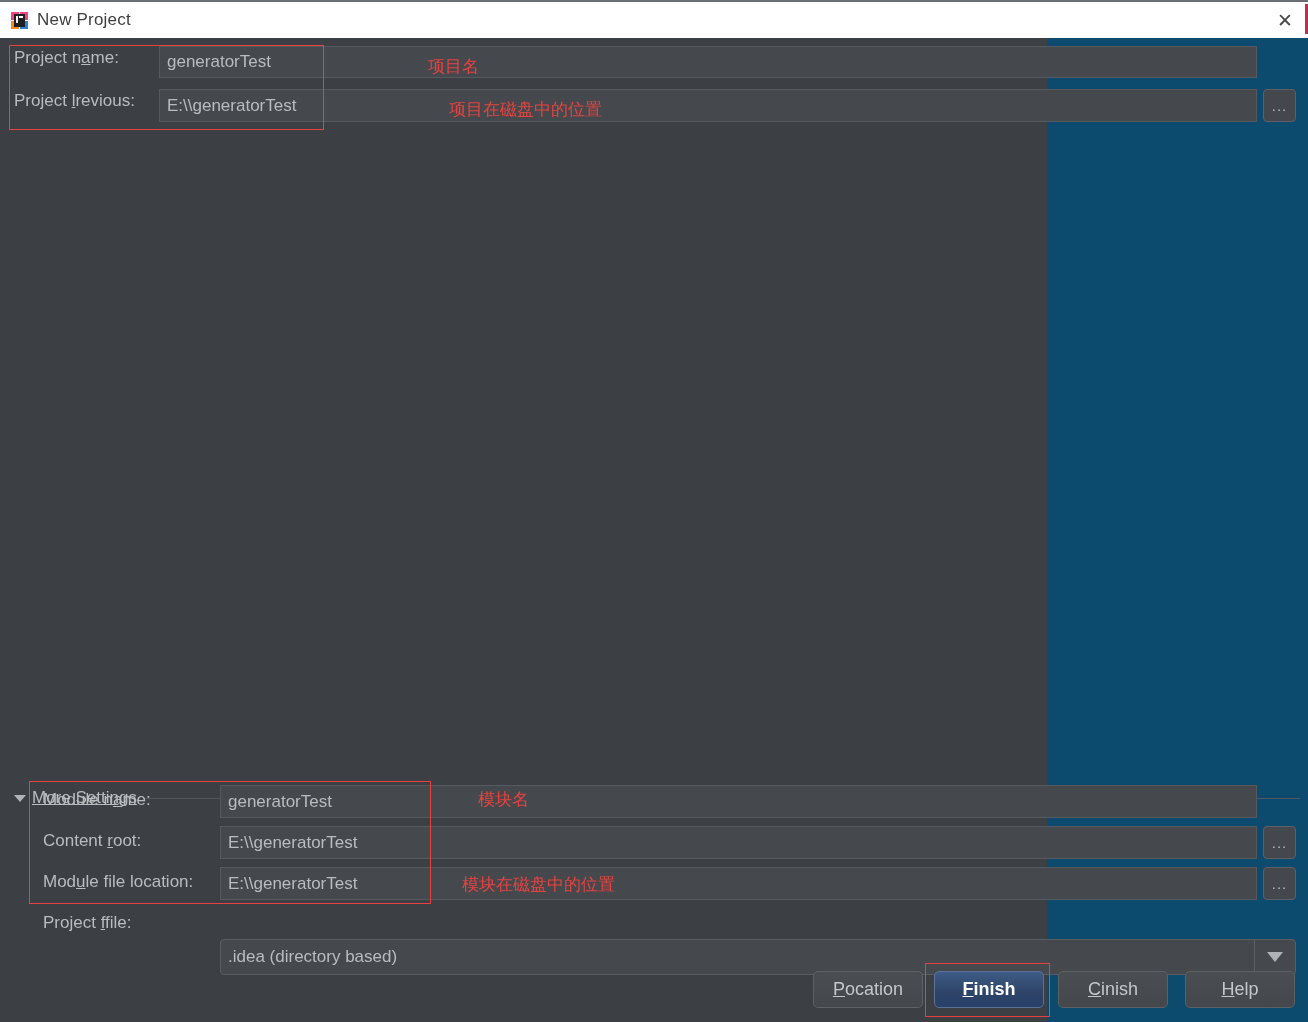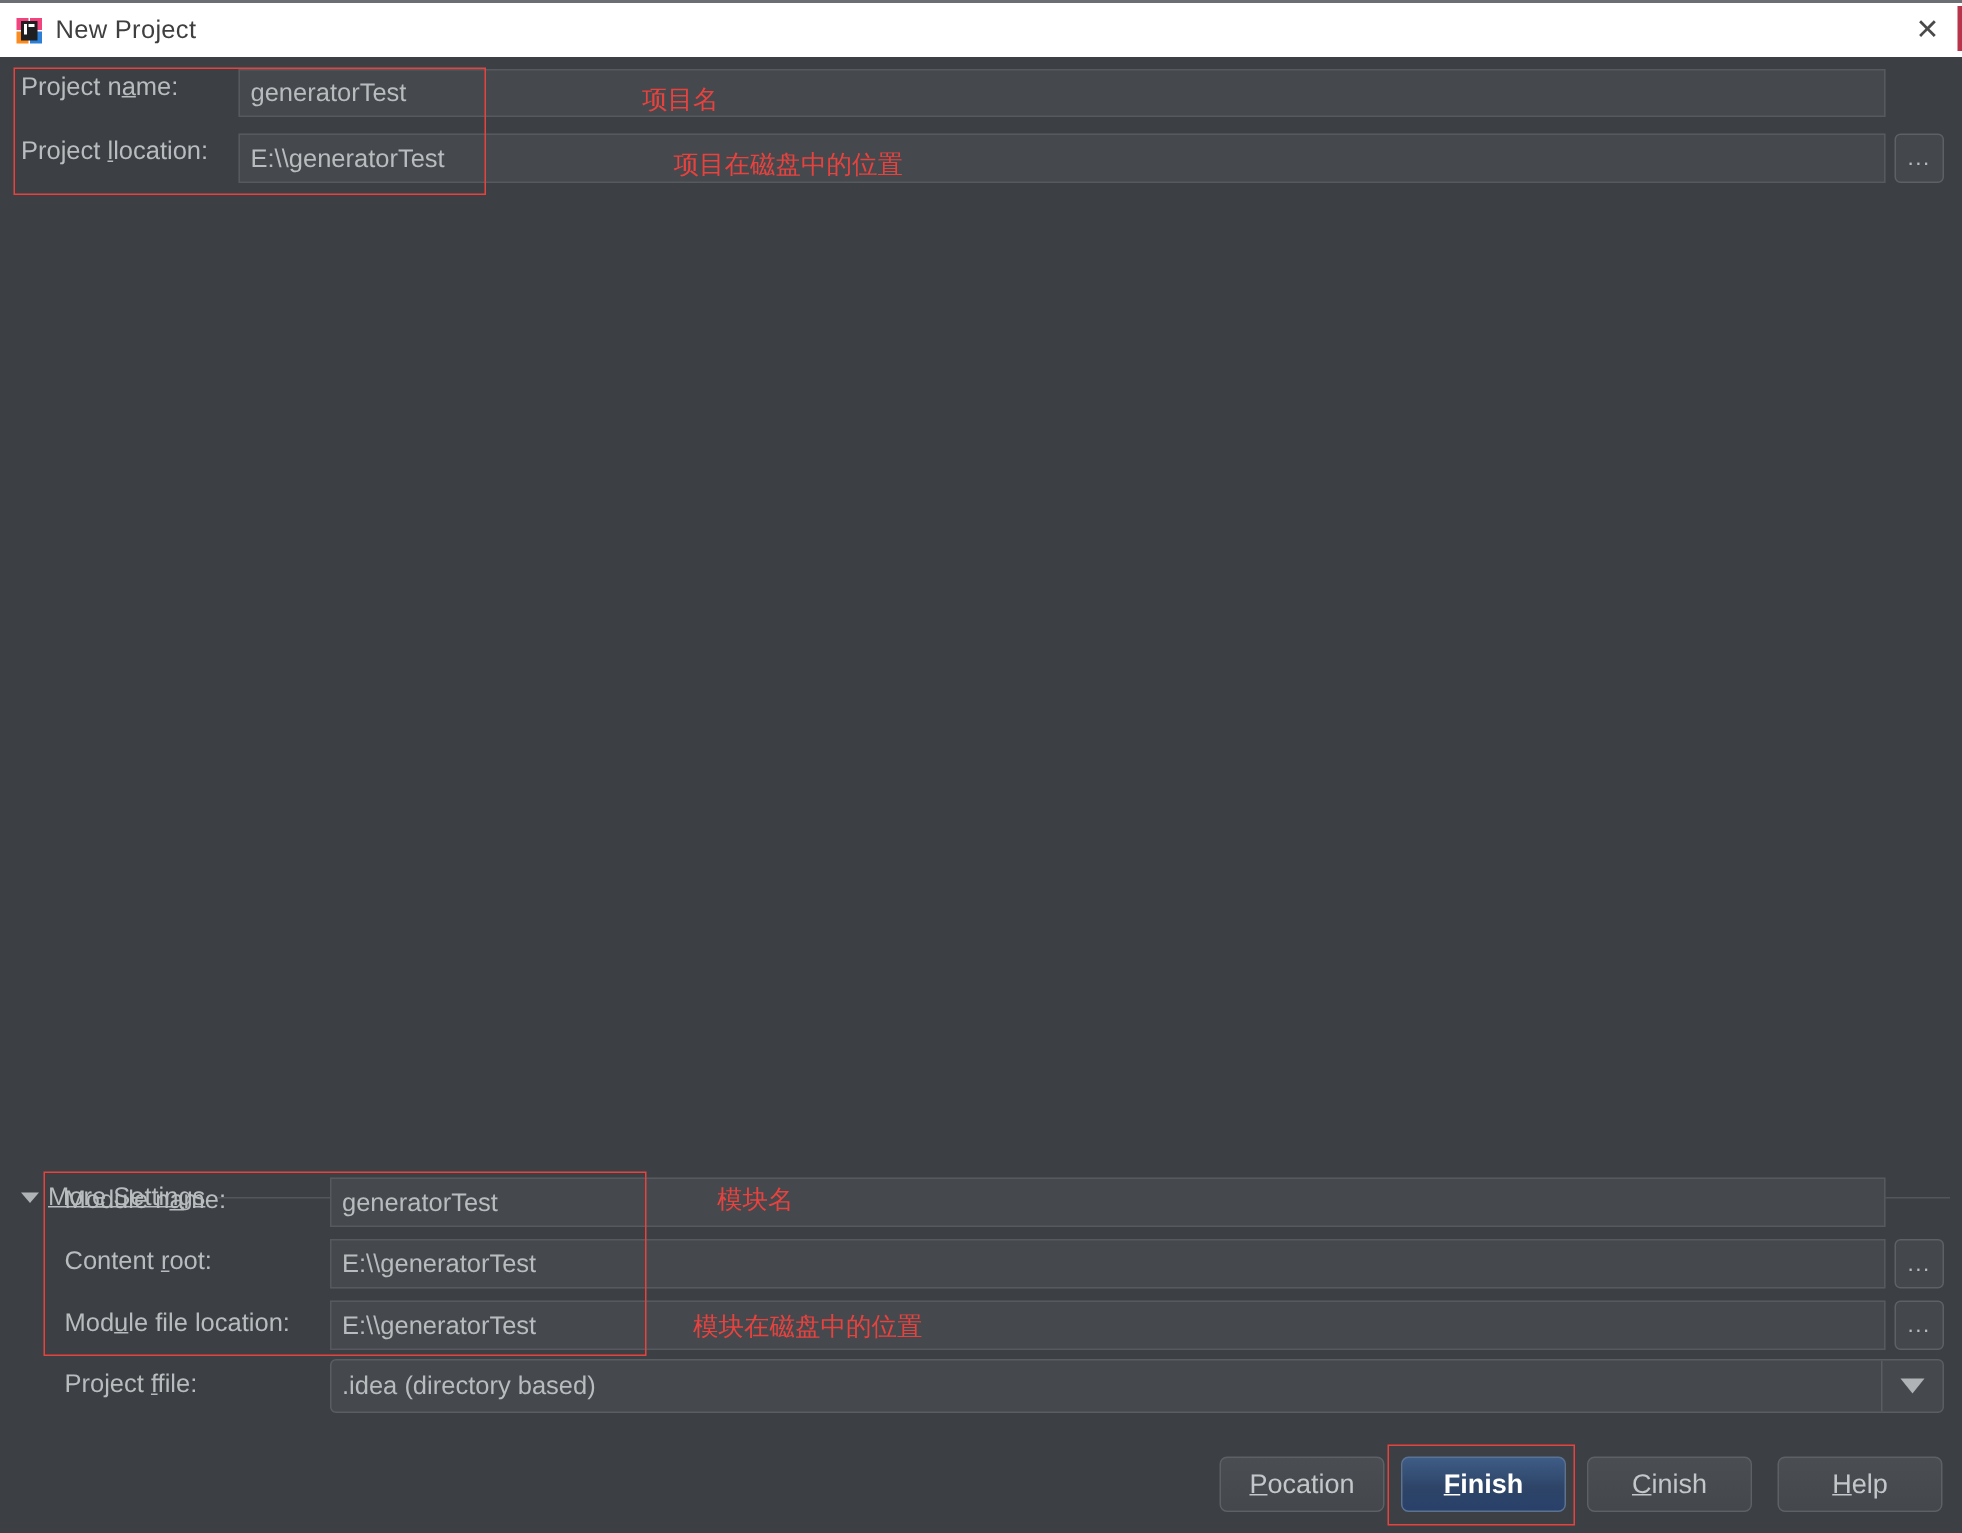--- a/index.html
+++ b/index.html
@@ -129,21 +129,21 @@
     left: 5px; top: 38px;
     width: 1px;
     height: 984px;
     background: #53575b;
   }
 
   
   .body-area {
     position: absolute;
     left: 0; top: 38px;
-    width: 1308px;
+    width: 1047px;
     height: 984px;
     background: #3c4044;
   }
 
   
   .fld-label {
     color: #b9bcbe;
     font-size: 17px;
     white-space: nowrap;
   }
@@ -223,20 +223,21 @@
   .combo {
     background: #45494d;
     border: 1px solid #5a5e62;
     border-radius: 4px;
     box-sizing: border-box;
     display: flex;
     align-items: center;
     color: #b9bcbe;
     font-size: 17px;
     overflow: hidden;
+    margin-top: 33px;
   }
   .combo .combo-text {
     flex: 1;
     padding-left: 7px;
     white-space: nowrap;
   }
   .combo .combo-arrow {
     width: 40px;
     height: 100%;
     border-left: 1px solid #5a5e62;
@@ -295,21 +296,21 @@
   </div>
 
   <div class="left-bleed"></div>
   <div class="left-line"></div>
 
   <div class="body-area">
 
     <div style="position:absolute; left:14px; top:10px;" class="fld-label"><span>Project n</span><span class="mn">a</span><span>me:</span></div>
     <div class="textfield" style="position:absolute; left:159px; top:8px; width:1098px; height:32px;">generatorTest</div>
 
-    <div style="position:absolute; left:14px; top:53px;" class="fld-label"><span>Project </span><span class="mn">l</span><span>location:</span></div>
+    <div style="position:absolute; left:14px; top:53px;" class="fld-label"><span>Project </span><span class="mn">l</span><span>revious:</span></div>
     <div class="textfield" style="position:absolute; left:159px; top:51px; width:1098px; height:33px;">E:\\generatorTest</div>
     <div class="browse-btn" style="position:absolute; left:1263px; top:51px; width:33px; height:33px;">...</div>
 
     <div class="redbox" style="left:9px; top:7px; width:315px; height:85px;"></div>
     <div class="redtext" style="left:428px; top:17px;">项目名</div>
     <div class="redtext" style="left:449px; top:60px;">项目在磁盘中的位置</div>
 
     <div class="more-settings">
       <div class="tri-down"></div>
       <div class="ms-label"><span style="text-decoration:none;">Mor</span><span class="mn">e</span><span> Settings</span></div>

